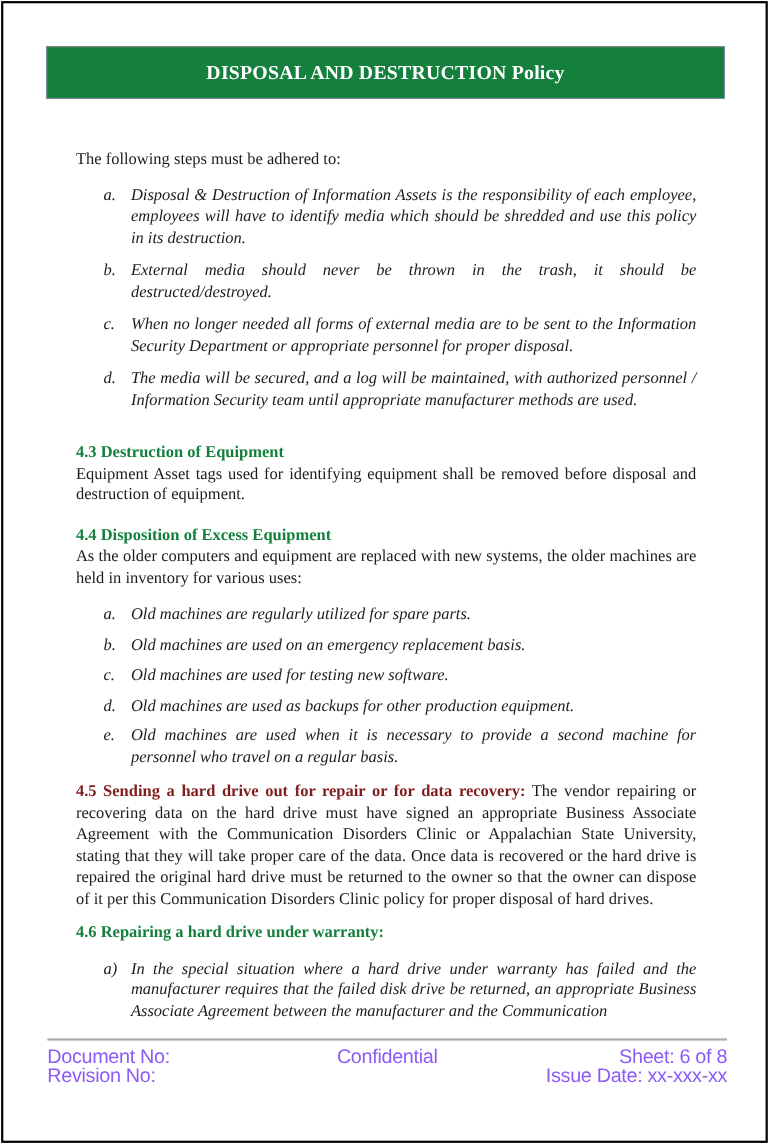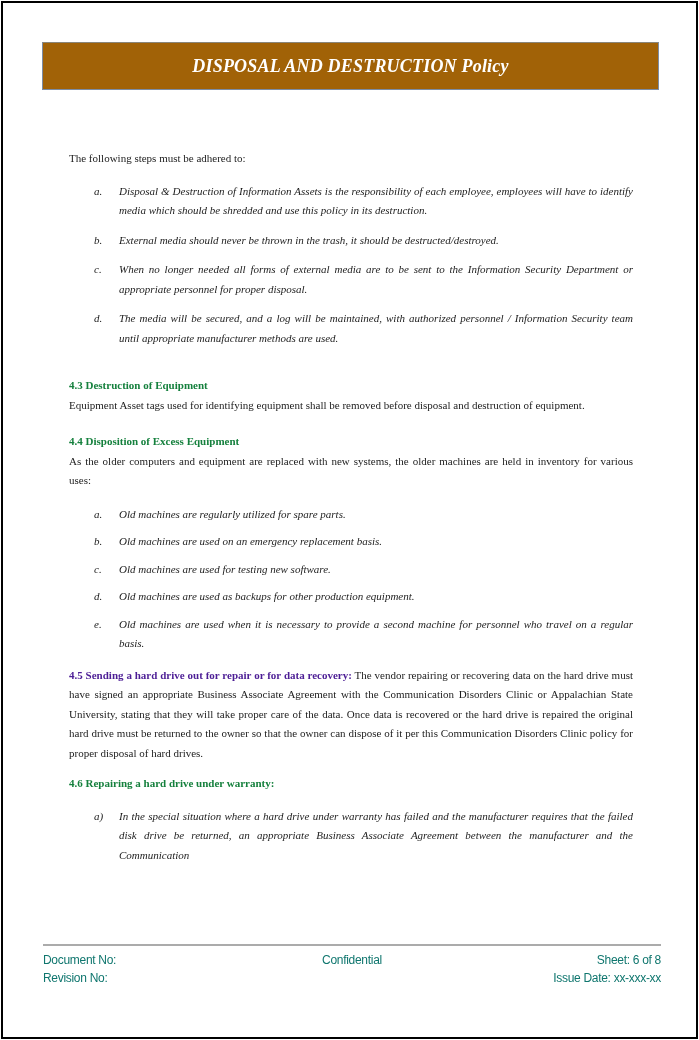--- a/index.html
+++ b/index.html
@@ -24,23 +24,23 @@
   }
   .title-bar h1{
     margin:0;
     font-size:18px;
     font-weight:bold;
     color:#ffffff;
     letter-spacing:.2px;
     font-family:"Liberation Serif", serif;
   }
   .content{
-    position:absolute;left:66px;top:146px;
+    position:absolute;left:66px;top:133px;
     width:564px;
-    font-size:11px;line-height:19.5px;
+    font-size:15px;line-height:19.5px;
   }
   .content p{margin:0;text-align:justify;}
   .intro{text-align:left !important;margin-bottom:13px !important;}
   ol.alpha{list-style:none;margin:0;padding:0;counter-reset:li;}
   ol.alpha li{
     counter-increment:li;
     position:relative;
     padding-left:50px;
     margin-bottom:10px;
     text-align:justify;
@@ -56,43 +56,43 @@
     font-weight:bold;color:#15803d;
     margin:0;text-align:left;
   }
   .h43{margin-top:28px !important;}
   .p-after-43{margin-top:14px !important;padding-left:4px;}
   .h44{margin-top:17px !important;}
   .list-44{margin-top:14px !important;}
   .p45{margin-top:12px !important;}
   .h46{margin-top:11px !important;}
   .list-46{margin-top:13px !important;}
-  .bold-lead{font-weight:bold;color:#4c1d95;}
+  .bold-lead{font-weight:bold;color:#7f1d1d;}
   .footer{
     position:absolute;left:40px;top:941px;
     width:618px;
     border-top:2px solid #ababab;
     padding-top:5px;
     display:flex;
     font-family:"Liberation Sans", sans-serif;
-    font-size:12px;line-height:18px;
-    color:#0f766e;
+    font-size:18px;line-height:18px;
+    color:#8b5cf6;
     letter-spacing:-0.3px;
     gap:10px;
   }
   .footer .col{flex:1;}
   .footer .col.center{text-align:center;}
   .footer .col.right{text-align:right;}
 </style>
 </head>
 <body>
 
 <div class="page">
 
-  <div class="title-bar" style="background: #a16207; font-style: italic;">
+  <div class="title-bar" style="background: #15803d;">
     <h1>DISPOSAL AND DESTRUCTION Policy</h1>
   </div>
 
   <div class="content">
 
     <p class="intro">The following steps must be adhered to:</p>
 
     <ol class="alpha">
       <li>Disposal &amp; Destruction of Information Assets is the responsibility of each employee, employees will have to identify media which should be shredded and use this policy in its destruction.</li>
       <li>External media should never be thrown in the trash, it should be destructed/destroyed.</li>

